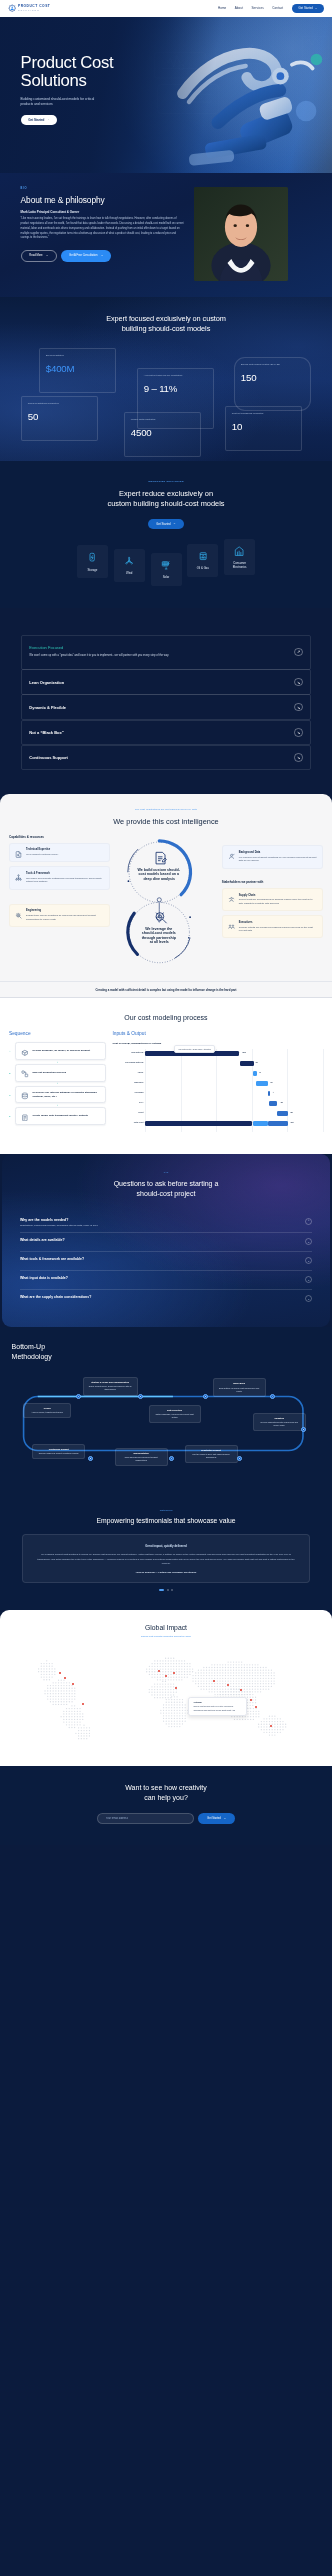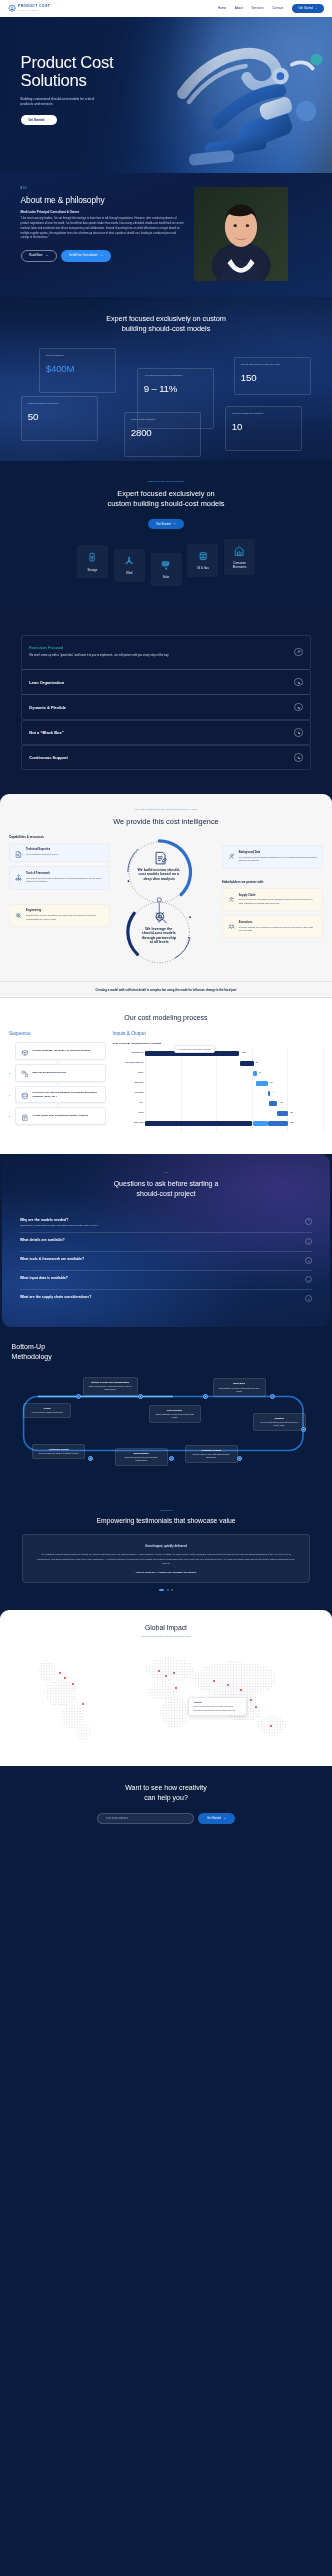--- a/index.html
+++ b/index.html
@@ -432,43 +432,43 @@
     </h2>
     <div class="stat-area">
       <div class="stat-card" style="left:39px; top:0; width:77px; height:45px;">
         <div class="stat-label">Spend negotiated</div>
         <div class="stat-value accent">$400M</div>
       </div>
       <div class="stat-card" style="left:137px; top:20px; width:77px; height:61px;">
         <div class="stat-label">Avg cost-out achieved per negotiation</div>
         <div class="stat-value">9 – 11%</div>
       </div>
-      <div class="stat-card" style="left:234px; top:9px; width:77px; height:38px;">
+      <div class="stat-card" style="left:234px; top:9px; width:77px; height:54px;border-radius:11px;">
         <div class="stat-label">Should-cost models created (20 in '23)</div>
         <div class="stat-value">150</div>
       </div>
       <div class="stat-card" style="left:21px; top:48px; width:77px; height:45px;">
         <div class="stat-label">Global negotiations conducted</div>
         <div class="stat-value">50</div>
       </div>
       <div class="stat-card" style="left:124px; top:64px; width:77px; height:45px;">
         <div class="stat-label">Unique parts negotiated</div>
-        <div class="stat-value">2800</div>
+        <div class="stat-value">4500</div>
       </div>
       <div class="stat-card" style="left:225px; top:58px; width:77px; height:45px;">
         <div class="stat-label">Cost-out workshops conducted</div>
         <div class="stat-value">10</div>
       </div>
     </div>
   </div>
 
   <div class="industries">
     <div class="eyebrow">Industries Supported</div>
     <h2>
-      <span>Expert focused exclusively on</span><br>
+      <span>Expert reduce exclusively on</span><br>
       <span>custom building should-cost models</span>
     </h2>
     <button class="pill-btn">
       <span>Get Started</span>
       <span class="arrow">→</span>
     </button>
     <div class="ind-row">
       <div class="ind-card" style="margin-bottom:7.7px;">
         <span>
           <svg width="10.3" height="10.3" viewBox="0 0 24 24" fill="none" stroke="#35b6f5" stroke-width="1.6">

